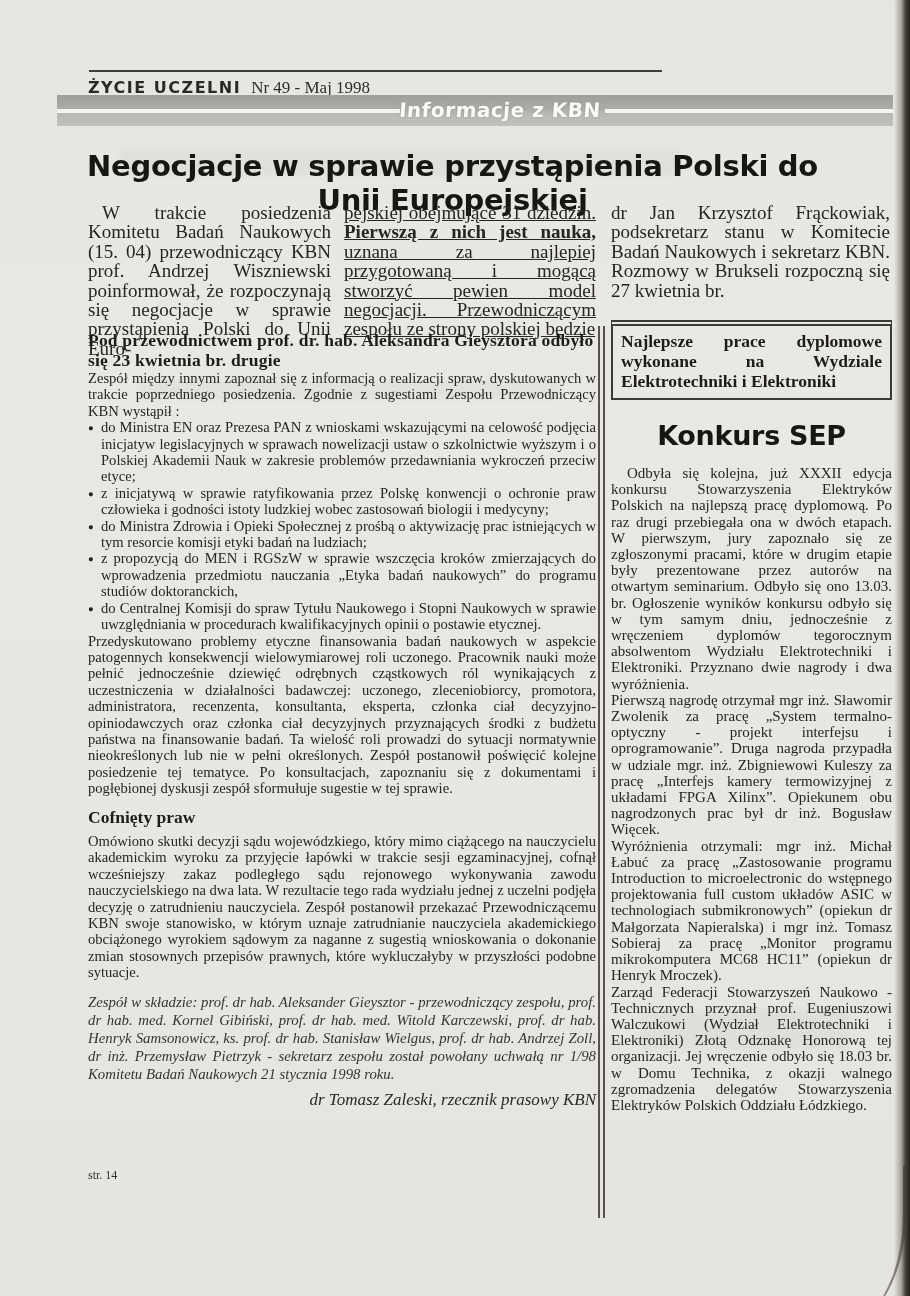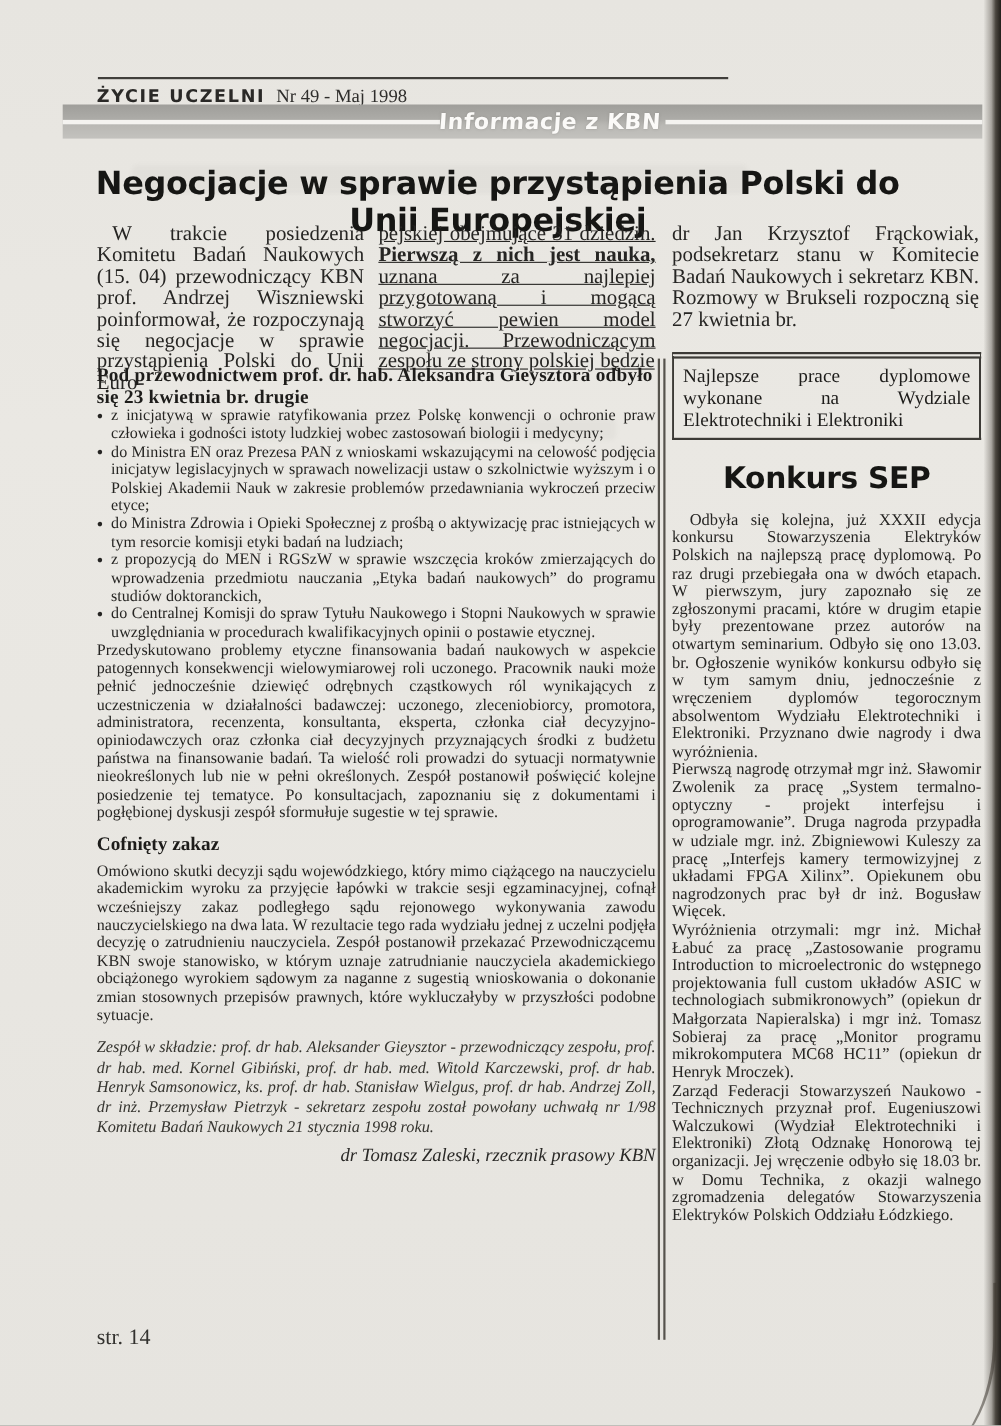--- a/index.html
+++ b/index.html
@@ -97,33 +97,33 @@
     position:absolute;top:326px;left:598px;width:7px;height:892px;
     border-left:2px solid #56534d;border-right:2px solid #56534d;
     box-sizing:border-box;
   }
 
   
   .sidebar{position:absolute;top:320px;left:611px;width:281px;}
   .side-box{
     border:2px solid #3c3a36;border-top:6px double #3c3a36;
     padding:5px 8px 7px 8px;
-    font-weight:normal;font-size:17.5px;line-height:20px;color:#1d1c1a;
+    font-weight:bold;font-size:17.5px;line-height:20px;color:#1d1c1a;
     text-align:justify;
   }
   .side-title{
     font-family:"DejaVu Sans", sans-serif;font-weight:bold;
     font-size:27px;color:#161614;text-align:center;
     margin:20px 0 14px 0;letter-spacing:-0.3px;
   }
   .side-body{font-size:15px;line-height:16.2px;text-align:justify;}
   .side-body p{margin:0;}
   .side-body .first{ text-indent:16px; }
   .zlota-title{margin-top:26px;}
-  .footer{position:absolute;top:1205px;left:88px;font-size:20px;color:#33322f;}
+  .footer{position:absolute;top:1168px;left:88px;font-size:12px;color:#33322f;}
 </style>
 </head>
 <body>
 
 <div class="page">
 
   <div class="page-edge"></div>
   <div class="corner-mark"></div>
   <div class="ghost" style="top:150px;left:120px;width:560px;height:26px;"></div>
   <div class="ghost" style="top:380px;left:140px;width:420px;height:20px;"></div>
@@ -148,29 +148,30 @@
     <div class="eu-col eu-col-2"><span>pejskiej obejmujące 31 dziedzin. </span><b>Pierwszą z nich jest nauka,</b><span> uznana za najlepiej przygotowaną i mogącą stworzyć pewien model negocjacji. Przewodniczącym zespołu ze strony polskiej będzie</span></div>
     <div class="eu-col eu-col-3"><span>dr Jan Krzysztof Frąckowiak, podsekretarz stanu w Komitecie Badań Naukowych i sekretarz KBN. Rozmowy w Brukseli rozpoczną się 27 kwietnia br.</span></div>
   </div>
 
   <div class="vsep"></div>
 
   <div class="left-main">
     <div class="kicker">Pod przewodnictwem prof. dr. hab. Aleksandra Gieysztora odbyło się 23 kwietnia br. drugie</div>
 
     <div class="bodytext">
+      <p>Zespół między innymi zapoznał się z informacją o realizacji spraw, dyskutowanych w trakcie poprzedniego posiedzenia. Zgodnie z sugestiami Zespołu Przewodniczący KBN wystąpił :</p>
       <ul class="hooks">
+        <li>do Ministra EN oraz Prezesa PAN z wnioskami wskazującymi na celowość podjęcia inicjatyw legislacyjnych w sprawach nowelizacji ustaw o szkolnictwie wyższym i o Polskiej Akademii Nauk w zakresie problemów przedawniania wykroczeń przeciw etyce;</li>
         <li>z inicjatywą w sprawie ratyfikowania przez Polskę konwencji o ochronie praw człowieka i godności istoty ludzkiej wobec zastosowań biologii i medycyny;</li>
-        <li>do Ministra EN oraz Prezesa PAN z wnioskami wskazującymi na celowość podjęcia inicjatyw legislacyjnych w sprawach nowelizacji ustaw o szkolnictwie wyższym i o Polskiej Akademii Nauk w zakresie problemów przedawniania wykroczeń przeciw etyce;</li>
         <li>do Ministra Zdrowia i Opieki Społecznej z prośbą o aktywizację prac istniejących w tym resorcie komisji etyki badań na ludziach;</li>
         <li>z propozycją do MEN i RGSzW w sprawie wszczęcia kroków zmierzających do wprowadzenia przedmiotu nauczania „Etyka badań naukowych” do programu studiów doktoranckich,</li>
         <li>do Centralnej Komisji do spraw Tytułu Naukowego i Stopni Naukowych w sprawie uwzględniania w procedurach kwalifikacyjnych opinii o postawie etycznej.</li>
       </ul>
       <p>Przedyskutowano problemy etyczne finansowania badań naukowych w aspekcie patogennych konsekwencji wielowymiarowej roli uczonego. Pracownik nauki może pełnić jednocześnie dziewięć odrębnych cząstkowych ról wynikających z uczestniczenia w działalności badawczej: uczonego, zleceniobiorcy, promotora, administratora, recenzenta, konsultanta, eksperta, członka ciał decyzyjno-opiniodawczych oraz członka ciał decyzyjnych przyznających środki z budżetu państwa na finansowanie badań. Ta wielość roli prowadzi do sytuacji normatywnie nieokreślonych lub nie w pełni określonych. Zespół postanowił poświęcić kolejne posiedzenie tej tematyce. Po konsultacjach, zapoznaniu się z dokumentami i pogłębionej dyskusji zespół sformułuje sugestie w tej sprawie.</p>
-      <div class="subhead">Cofnięty zakaz</div>
+      <div class="subhead">Cofnięty praw</div>
       <p>Omówiono skutki decyzji sądu wojewódzkiego, który mimo ciążącego na nauczycielu akademickim wyroku za przyjęcie łapówki w trakcie sesji egzaminacyjnej, cofnął wcześniejszy zakaz podległego sądu rejonowego wykonywania zawodu nauczycielskiego na dwa lata. W rezultacie tego rada wydziału jednej z uczelni podjęła decyzję o zatrudnieniu nauczyciela. Zespół postanowił przekazać Przewodniczącemu KBN swoje stanowisko, w którym uznaje zatrudnianie nauczyciela akademickiego obciążonego wyrokiem sądowym za naganne z sugestią wnioskowania o dokonanie zmian stosownych przepisów prawnych, które wykluczałyby w przyszłości podobne sytuacje.</p>
     </div>
 
     <div class="credits">Zespół w składzie: prof. dr hab. Aleksander Gieysztor - przewodniczący zespołu, prof. dr hab. med. Kornel Gibiński, prof. dr hab. med. Witold Karczewski, prof. dr hab. Henryk Samsonowicz, ks. prof. dr hab. Stanisław Wielgus, prof. dr hab. Andrzej Zoll, dr inż. Przemysław Pietrzyk - sekretarz zespołu został powołany uchwałą nr 1/98 Komitetu Badań Naukowych 21 stycznia 1998 roku.</div>
     <div class="byline">dr Tomasz Zaleski, rzecznik prasowy KBN</div>
   </div>
 
   <div class="sidebar">
     <div class="side-box">Najlepsze prace dyplomowe wykonane na Wydziale Elektrotechniki i Elektroniki</div>
 

